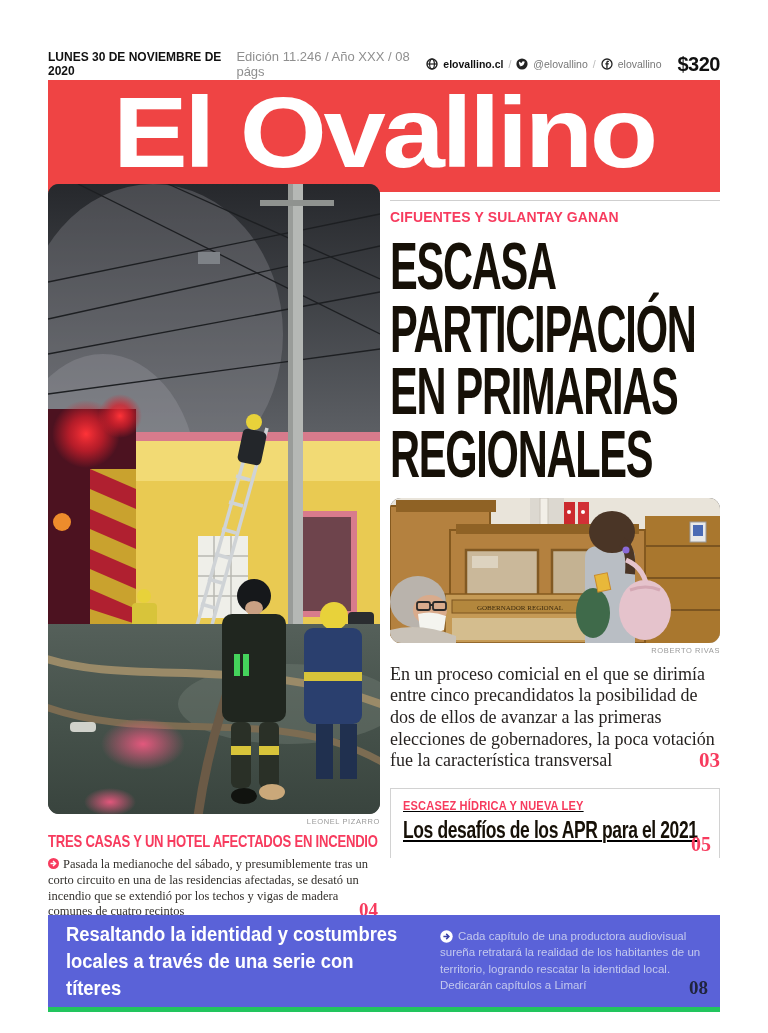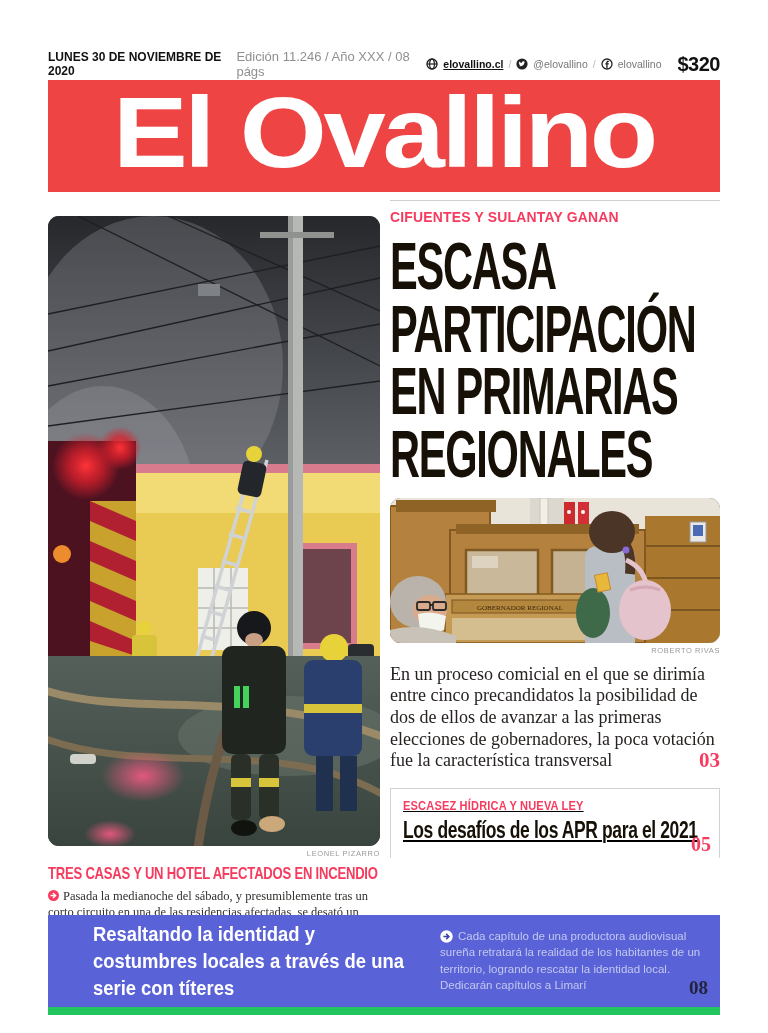--- a/index.html
+++ b/index.html
@@ -7,33 +7,33 @@
         font-family:"Liberation Sans",sans-serif;overflow:hidden;}
 
   
   .topbar{position:absolute;left:48px;right:48px;top:52px;height:24px;
           display:flex;align-items:center;justify-content:space-between;}
   .topbar-left{display:flex;align-items:center;gap:0;}
   .date{font-size:12px;font-weight:bold;color:#111;letter-spacing:0;}
   .edition{font-size:13px;color:#8f8f8f;}
   .topbar-right{display:flex;align-items:center;gap:6px;}
   .social{display:flex;align-items:center;gap:5px;font-size:10.5px;color:#777;}
-  .social .site{font-weight:bold;color:#111;text-decoration:underline;}
+  .social .site{font-weight:bold;color:#111;}
   .social .sep{color:#bbb;}
   .icon-sm{width:12px;height:12px;display:inline-block;vertical-align:middle;}
   .price{font-size:20px;font-weight:bold;color:#111;margin-left:10px;letter-spacing:-0.5px;}
 
   
   .masthead{position:absolute;left:48px;right:48px;top:80px;height:112px;
             background:#ef4444;display:flex;align-items:center;justify-content:center;}
   .logo{font-size:100px;font-weight:bold;color:#fff;letter-spacing:-3px;
         transform:scaleX(1.12);line-height:1;padding-bottom:8px;}
 
   
-  .col-left{position:absolute;left:48px;top:216px;width:332px;}
+  .col-left{position:absolute;left:48px;top:184px;width:332px;}
   .col-right{position:absolute;left:390px;top:200px;width:330px;}
 
   .photo-frame{display:block;overflow:hidden;background:#444;border-radius:11px;}
   .credit{font-size:7.5px;color:#9a9a9a;text-align:right;letter-spacing:0.6px;margin-top:3px;}
 
   .condense{display:block;transform-origin:0 0;}
 
   .kicker{font-weight:bold;color:#f73b5e;letter-spacing:0.2px;}
   .rule-top{border-top:1px solid #cfcfcf;}
 
@@ -60,21 +60,21 @@
                  transform:scaleX(0.77);width:130%;margin-top:6px;white-space:nowrap;}
   .fire-summary{position:relative;font-family:"Liberation Serif",serif;font-size:12.5px;
                 line-height:1.26;color:#33302c;margin-top:5px;padding-right:4px;}
   .bullet{display:inline-block;width:11px;height:11px;border-radius:50%;background:#f73b5e;
           position:relative;top:1px;margin-right:4px;}
   .bullet svg{display:block;width:11px;height:11px;}
   .fire-summary .pagenum{position:absolute;right:2px;bottom:-2px;font-size:19px;}
 
   
   .footer{position:absolute;left:48px;right:48px;top:915px;height:92px;background:#5a62d8;
-          border-bottom:8px solid #22c55e;display:flex;padding-left:27px;}
+          border-bottom:5px solid #22c55e;display:flex;}
   .footer-title{flex:1;display:flex;align-items:center;padding-left:18px;}
   .footer-title-text{font-size:20px;line-height:1.35;font-weight:bold;color:#ffffff;
                      transform:scaleX(0.92);width:109%;letter-spacing:0;}
   .footer-note{width:268px;position:relative;padding:13px 12px 0 0;}
   .note-text{font-size:11.5px;line-height:1.43;color:#c3c8ee;}
   .note-icon{float:left;width:13px;height:13px;margin:2px 5px 0 0;}
   .footer-note .pagenum{position:absolute;right:12px;bottom:8px;font-size:19px;color:#20243d;}
 
   svg text{font-family:"Liberation Serif",serif;}
 </style>

